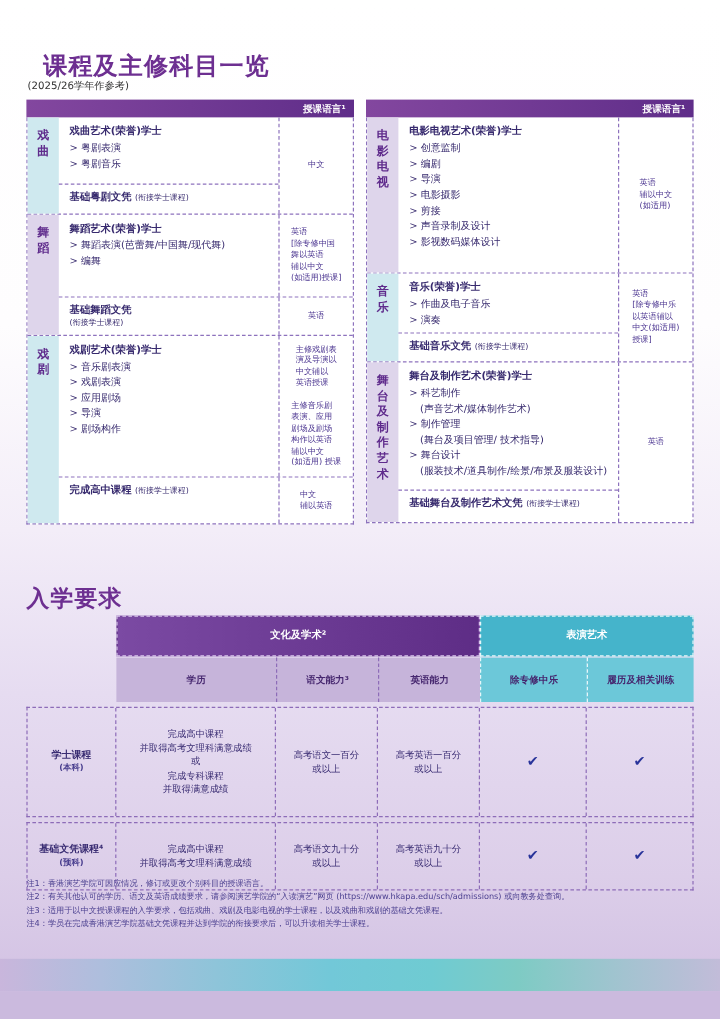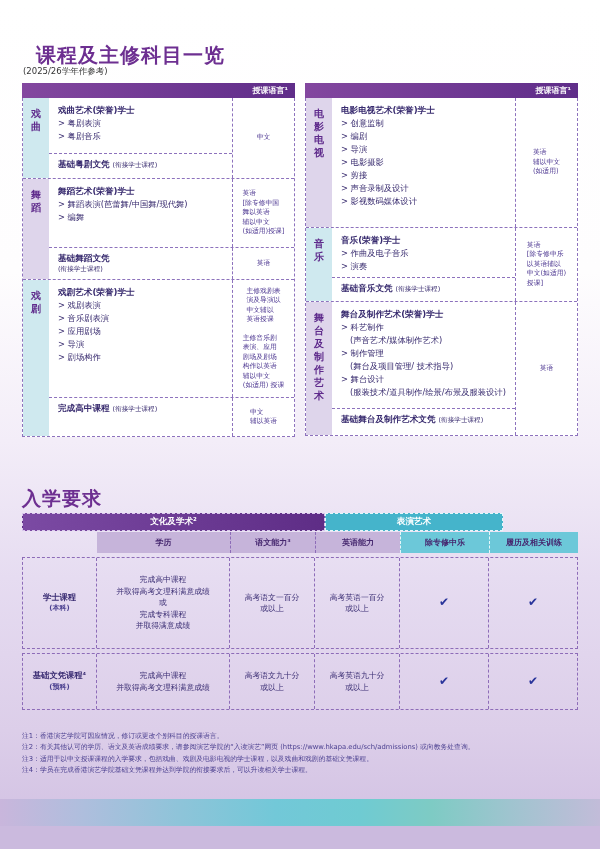--- a/index.html
+++ b/index.html
@@ -52,25 +52,25 @@
   
   .opera-deg  { min-height:55px; }  .opera-found { min-height:24px; }
   .dance-deg  { min-height:68px; }  .dance-found { min-height:28px;flex-direction:column; }
   .drama-deg  { min-height:117px; } .drama-found { min-height:38px; }
   .film-deg   { min-height:129px; }
   .music-deg  { min-height:46px; }  .music-found { min-height:23px; }
   .tea-deg    { min-height:106px; } .tea-found   { min-height:26px; }
 
   
   .adm { position:absolute; left:22px; top:513px; width:556px; }
-  .adm-ghead { display:flex; height:18px; }
+  .adm-ghead { display:flex; margin-left:75px; height:34px; }
   .gh { display:flex; align-items:center; justify-content:center; color:#fff; font-size:8.6px; font-weight:bold; }
   .gh-academic { width:303px; background:linear-gradient(90deg,#7b4aa3,#5e2d86); border:1px dashed #d9c7ec; }
   .gh-perform  { width:178px; background:#45b4cb; border:1px dashed #e6f7fa; margin-left:0px; }
-  .adm-chead { display:flex; height:21px; margin-top:1px; }
+  .adm-chead { display:flex; height:37px; margin-top:1px; }
   .ch-spacer { flex:0 0 75px; }
   .ch { display:flex; align-items:center; justify-content:center; font-weight:bold; font-size:8px; color:#46276f; }
   .ch-qual   { flex:0 0 133px; background:#c6b4da; }
   .ch-chi    { flex:0 0 85px;  background:#c6b4da; border-left:1px dashed #8d6cb8; }
   .ch-eng    { flex:0 0 85px;  background:#c6b4da; border-left:1px dashed #8d6cb8; }
   .ch-talent { flex:0 0 89px;  background:#6cc8d9; border-left:1px dashed #e6f7fa; }
   .ch-train  { flex:0 0 89px;  background:#6cc8d9; border-left:1px dashed #e6f7fa; }
 
   .adm-row { display:flex; border:1px dashed #8d6cb8; margin-top:4px; }
   .adm-row-1 { min-height:92px; }
@@ -153,22 +153,22 @@
       </div>
     </div>
 
     <div class="sec">
       <div class="sec-label bg-cyan">戏
 剧</div>
       <div class="sec-right">
         <div class="srow">
           <div class="smid drama-deg">
             <div class="deg-title">戏剧艺术(荣誉)学士</div>
+            <div class="major">&gt; 音乐剧表演</div>
             <div class="major">&gt; 戏剧表演</div>
-            <div class="major">&gt; 音乐剧表演</div>
             <div class="major">&gt; 应用剧场</div>
             <div class="major">&gt; 导演</div>
             <div class="major">&gt; 剧场构作</div>
           </div>
           <div class="slang">
             <span class="para">主修戏剧表
 演及导演以
 中文辅以
 英语授课</span>
             <span class="para">主修音乐剧

